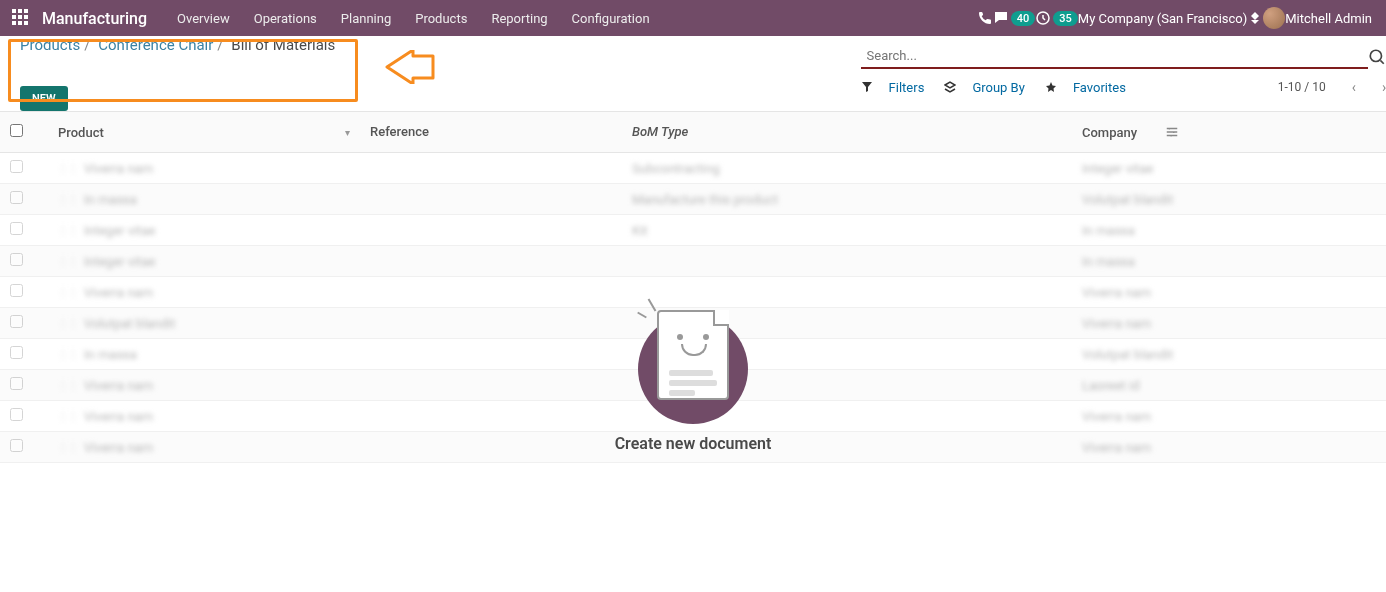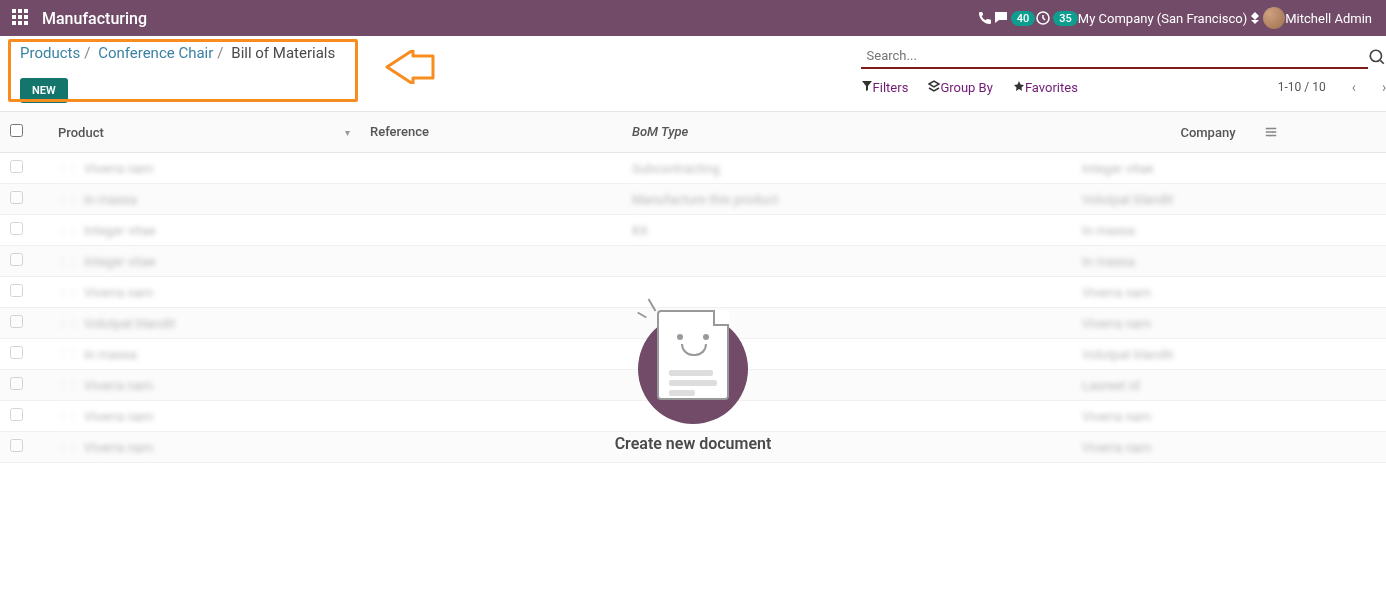--- a/index.html
+++ b/index.html
@@ -14,51 +14,51 @@
 .nav-item { padding: 0 12px; cursor: pointer; color: #ececec; }
 .nav-right { margin-left: auto; display: flex; align-items: center; padding-right: 14px; }
 .nav-icon { width: 16px; height: 16px; display:flex;align-items:center;justify-content:center;}
 .chat-wrap, .clock-wrap { display: flex; align-items: center; gap: 2px; cursor:pointer; }
 .badge { background: #0f9d8f; color: #fff; border-radius: 8px; padding: 1px 6px; font-size: 11px; font-weight:500;}
 .company { font-size: 13px; }
 .avatar { width: 22px; height: 22px; border-radius: 50%; background: radial-gradient(circle at 30% 30%, #d0a080, #9b7050); }
 
 
 .control-panel { position:relative; height: 76px; display:flex; border-bottom:1px solid #e5e5e5;}
-.cp-left { padding: 8px 20px; display:flex; flex-direction:column; justify-content:space-between;}
+.cp-left { padding: 0 20px; display:flex; flex-direction:column; justify-content:space-between;}
 .breadcrumbs { font-size:15px; color:#7c7c7c; }
 .breadcrumbs a { color:#3b82a4; text-decoration:none; }
 .breadcrumbs .sep { color:#888; margin:0 4px; }
 .bc-current { color:#4a4a4a; }
 .newbtn { background:#14756d; color:#fff; border:none; padding:6px 12px; font-size:11px; font-weight:600; border-radius:3px; cursor:pointer;}
 .exportbtn { margin-left:8px; color:#555; cursor:pointer; }
 .cp-right { flex:1; display:flex; flex-direction:column; padding:8px 20px 0 0;}
 .search-row { display:flex; align-items:center; margin-left: 50%; width: 52%; }
 .search-input { flex:1; border:none; border-bottom:2px solid #7f1d1d; font-size:13px; padding:4px 6px; outline:none;}
 .search-icon { width:18px; height:18px; color:#555; cursor:pointer; }
 .filters-row { display:flex; align-items:center; margin-top:10px; margin-left:50%; width:52%;}
-.filter-btn { display:flex; align-items:flex-start; gap:0; font-size:13px; color:#701a75; cursor:pointer; margin-right:20px;}
+.filter-btn { display:flex; align-items:center; gap:16px; font-size:13px; color:#0369a1; cursor:pointer; margin-right:20px;}
 .filter-icon { width:12px; height:12px; }
 .pager { margin-left:auto; font-size:12px; color:#555; display:flex; align-items:center; gap:26px;}
 .pager-arrow { cursor:pointer; color:#888; font-size:14px;}
 
 
 .highlight-box { position:absolute; left:8px; top:39px; width:350px; height:63px; border:3px solid #f78c1f; border-radius:2px; pointer-events:none;}
 .highlight-arrow { position:absolute; left:383px; top:50px; }
 .highlight-arrow svg { fill:none; stroke:#f78c1f; stroke-width:4;}
 
 
 .table { width:100%; font-size:13px; color:#6c6c6c; }
 .thead { display:flex; border-bottom:1px solid #e5e5e5; background:#fafafa;}
 .th { padding:12px 10px; font-weight:500; color:#555;gap:28px; }
 .th.chk { width:48px; }
 .th.prod { width:312px; display:flex; justify-content:space-between; align-items:center;}
 .th.ref { width:262px; }
 .th.bom { width:450px;font-style:italic; }
-.th.comp { flex:1; display:flex; justify-content:center; align-items:center;}
+.th.comp { flex:1; display:flex; justify-content:flex-start; align-items:center;}
 .settings-icon { width:14px; height:14px; color:#888; cursor:pointer;}
 .caret-down { color:#999; font-size:10px;}
 .tbody .tr { display:flex; border-bottom:1px solid #f0f0f0; height:31px; align-items:center;}
 .tbody .tr:nth-child(even){background:#fbfbfb;}
 .td { padding:4px 10px; color:#b8b8b8; filter: blur(2.5px); }
 .td.chk { width:48px; filter:none;}
 .td.chk input { opacity:.3;}
 .td.prod { width:312px; display:flex; align-items:center; gap:6px;}
 .drag-icon { color:#ccc; cursor:move; font-size:10px; filter:none;}
 .td.ref { width:262px; }
@@ -90,20 +90,28 @@
       <span></span>
       <span></span>
       <span></span>
       <span></span>
       <span></span>
       <span></span>
       <span></span>
       <span></span>
     </div>
   <div class="app-name">Manufacturing</div>
+  <div class="nav-menu">
+    <div class="nav-item">Overview</div>
+    <div class="nav-item">Operations</div>
+    <div class="nav-item">Planning</div>
+    <div class="nav-item">Products</div>
+    <div class="nav-item">Reporting</div>
+    <div class="nav-item">Configuration</div>
+  </div>
   <div class="nav-right">
     <div class="nav-icon">
         <svg width="16" height="16" viewBox="0 0 16 16" fill="#fff">
           <path d="M3 2a1 1 0 00-1 1c0 6 5 11 11 11a1 1 0 001-1v-2.5a1 1 0 00-.8-1l-2.5-.5a1 1 0 00-1 .3l-1 1a8 8 0 01-4-4l1-1a1 1 0 00.3-1L5.5 2.8A1 1 0 004.5 2H3z"></path>
         </svg>
       </div>
     <div class="chat-wrap">
       <svg width="16" height="16" viewBox="0 0 16 16" fill="#fff">
           <path d="M2 2h12v8H6l-4 3V2z"></path>
         </svg>

